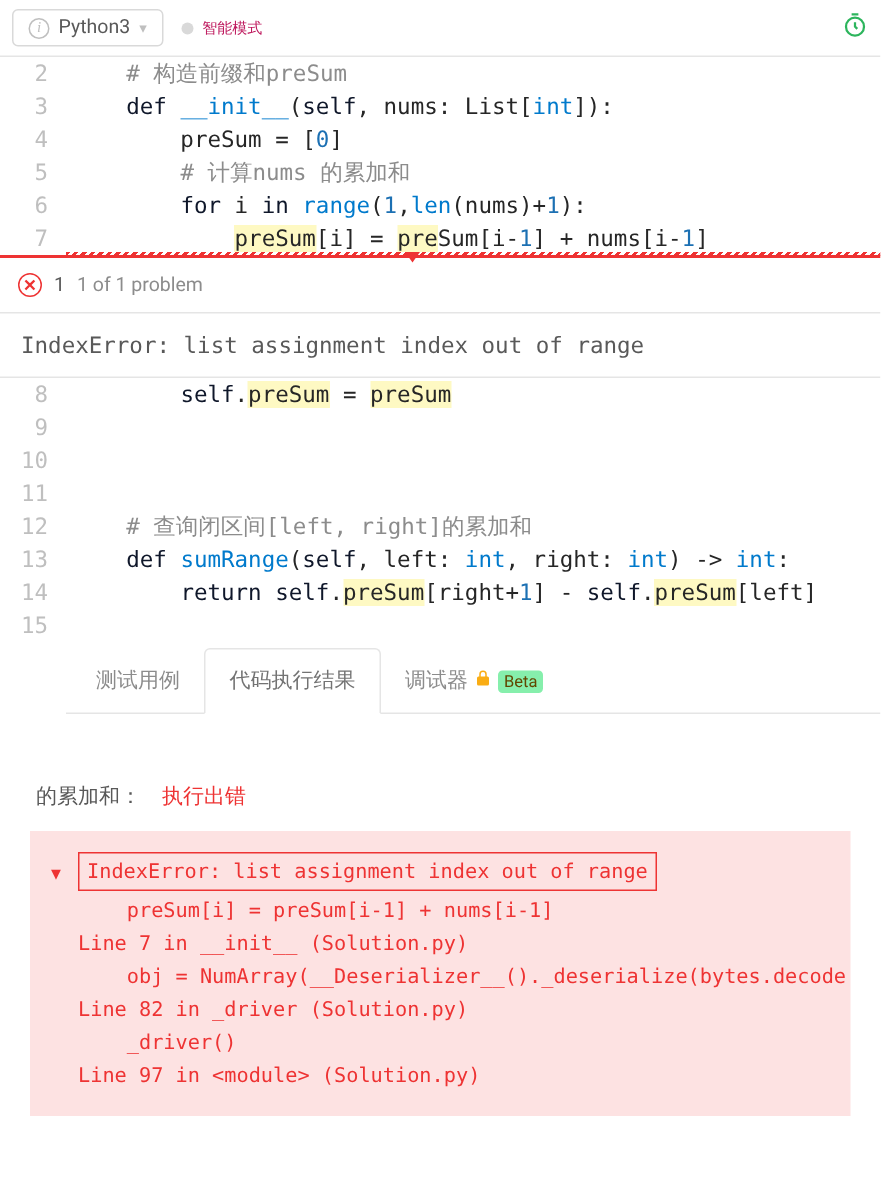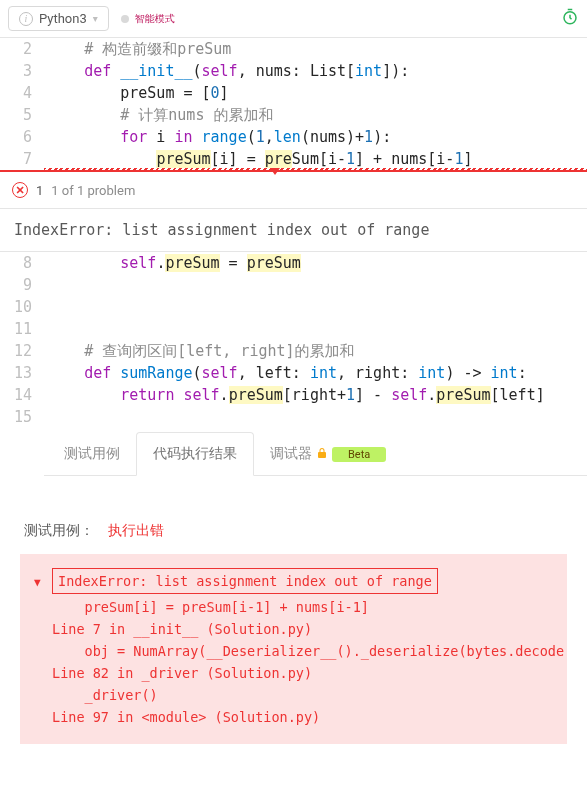--- a/index.html
+++ b/index.html
@@ -42,21 +42,21 @@
 .clock-icon{color:#2db55d;}
 
 .editor { font-family: Menlo, Consolas, monospace; font-size: 15px; line-height: 22px; }
 .code-row { display:flex; }
 .gutter {
   width: 44px; text-align: right; padding-right: 12px;
   color: #bfbfbf; user-select:none; flex-shrink:0;
 }
 .code { white-space: pre; padding-left: 4px; position:relative; flex:1; }
 .code .c { color: #8c8c8c; text-align: right; } 
-.code .kw { color: #a21caf; } 
+.code .kw { color: #0f172a; } 
 .code .fn { color: #007acc; }
 .code .nm { color: #1c70b3; }
 .code .bi { color: #007acc; } 
 .hl { background: #fef9c3; }
 
 .err-underline-row { position:relative; }
 .err-underline-row .code::after {
   content:"";
   position:absolute; left:0; right:0; bottom:-1px; height:3px;
   background: repeating-linear-gradient(135deg,#e33,#e33 2px,transparent 2px,transparent 4px);
@@ -93,21 +93,21 @@
   border-bottom:1px solid #e5e5e5;
   padding: 0 4px;
   margin-top: 4px;
   margin-left: 44px;
 }
 .tab {
   padding: 12px 16px; font-size:14px; color:#8c8c8c; cursor:pointer;
   display:flex;align-items:center;gap:4px;
 }
 .tab.active { color:#737373; background:#fff; border:1px solid #e5e5e5; border-bottom:1px solid #fff; margin-bottom:-1px; border-radius:4px 4px 0 0;}
-.beta-badge{ background:#bef264;color:#614700;font-size:11px;padding:1px 16px;border-radius:3px; }
+.beta-badge{ background:#86efac;color:#614700;font-size:11px;padding:1px 4px;border-radius:3px; }
 .lock-icon{color:#faad14;}
 
 .result-panel{ padding: 28px 20px 12px; }
 .result-line{ display:flex; gap:14px; margin:18px 4px 14px; font-size:14px; }
 .result-label{color:#595959;}
 .result-status{color:#e33;}
 
 .trace-box{
   background:#fde2e2;
   padding:14px 16px 16px 32px;
@@ -229,21 +229,21 @@
       <svg width="12" height="12" viewBox="0 0 24 24" fill="currentColor">
           <path d="M12 2a5 5 0 00-5 5v3H6a2 2 0 00-2 2v8a2 2 0 002 2h12a2 2 0 002-2v-8a2 2 0 00-2-2h-1V7a5 5 0 00-5-5zm-3 5a3 3 0 116 0v3H9V7z"></path>
         </svg>
     </span>
     <span class="beta-badge">Beta</span>
   </div>
 </div>
 
 <div class="result-panel">
   <div class="result-line">
-    <span class="result-label">测试用例：</span>
+    <span class="result-label">的累加和：</span>
     <span class="result-status">执行出错</span>
   </div>
   <div class="trace-box">
     <span class="trace-caret">▼</span>
     <div><span class="trace-main">IndexError: list assignment index out of range</span></div>
     <div id="trace-lines">
         <div class="trace-line">    preSum[i] = preSum[i-1] + nums[i-1]</div>
         <div class="trace-line">Line 7 in __init__ (Solution.py)</div>
         <div class="trace-line">    obj = NumArray(__Deserializer__()._deserialize(bytes.decode</div>
         <div class="trace-line">Line 82 in _driver (Solution.py)</div>

